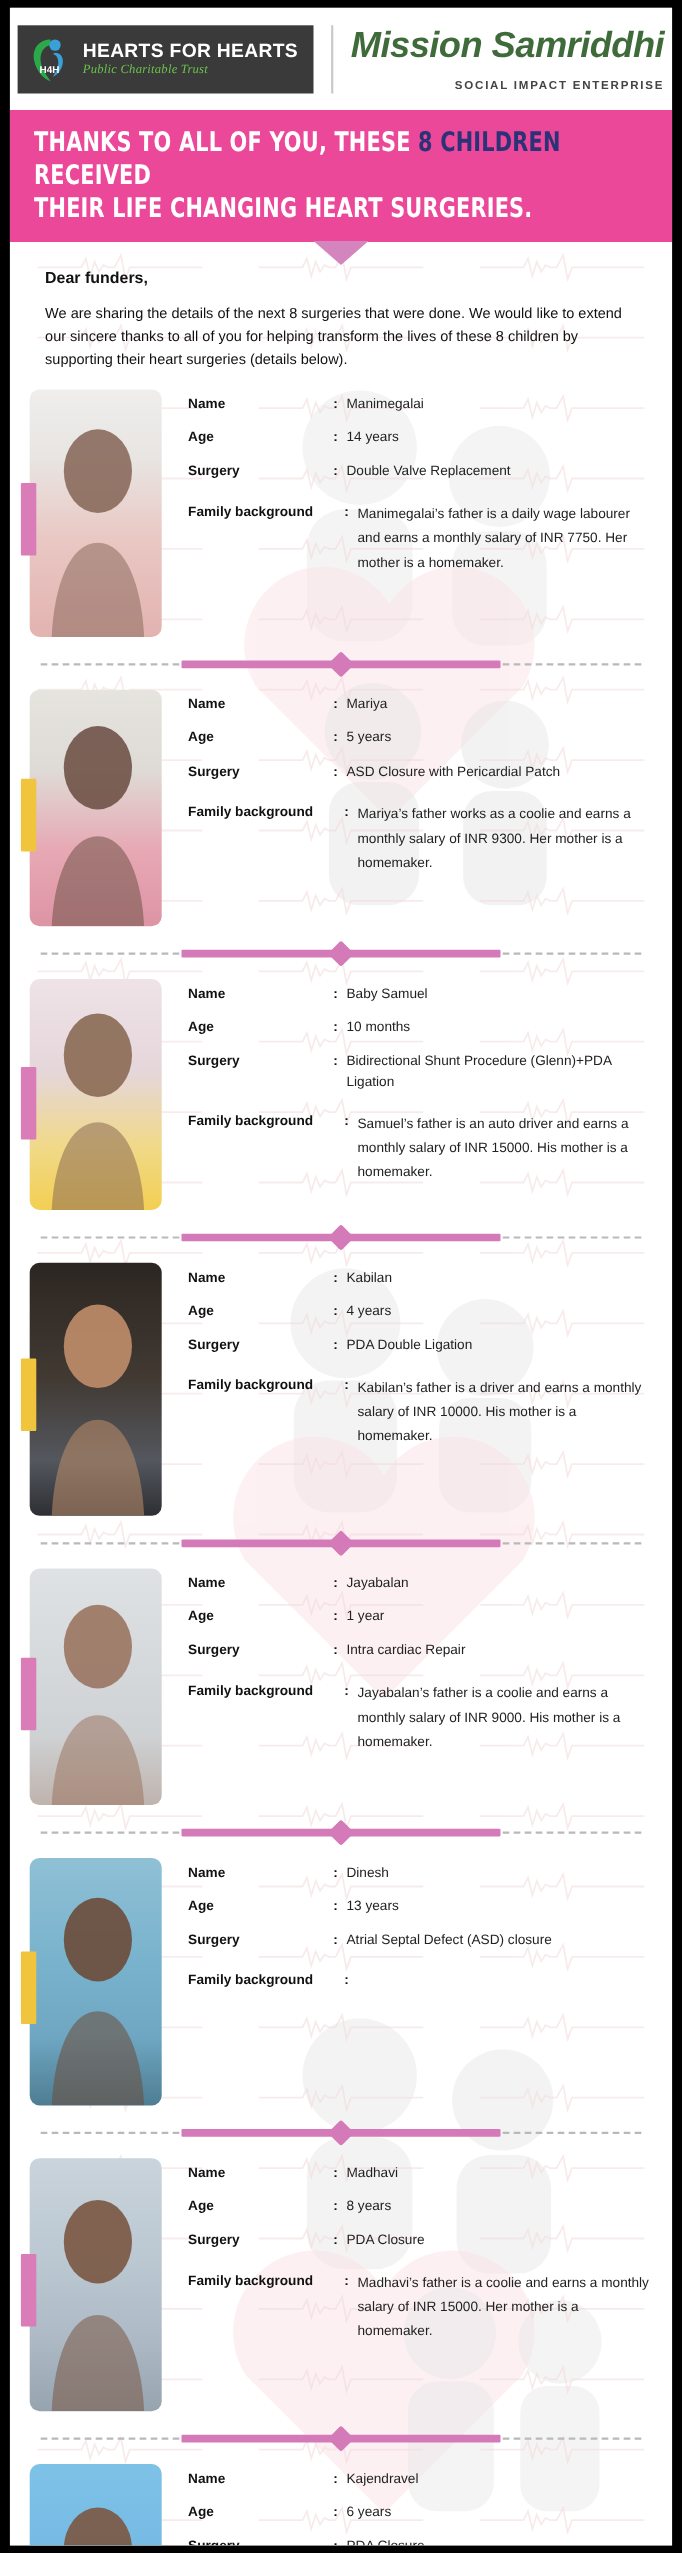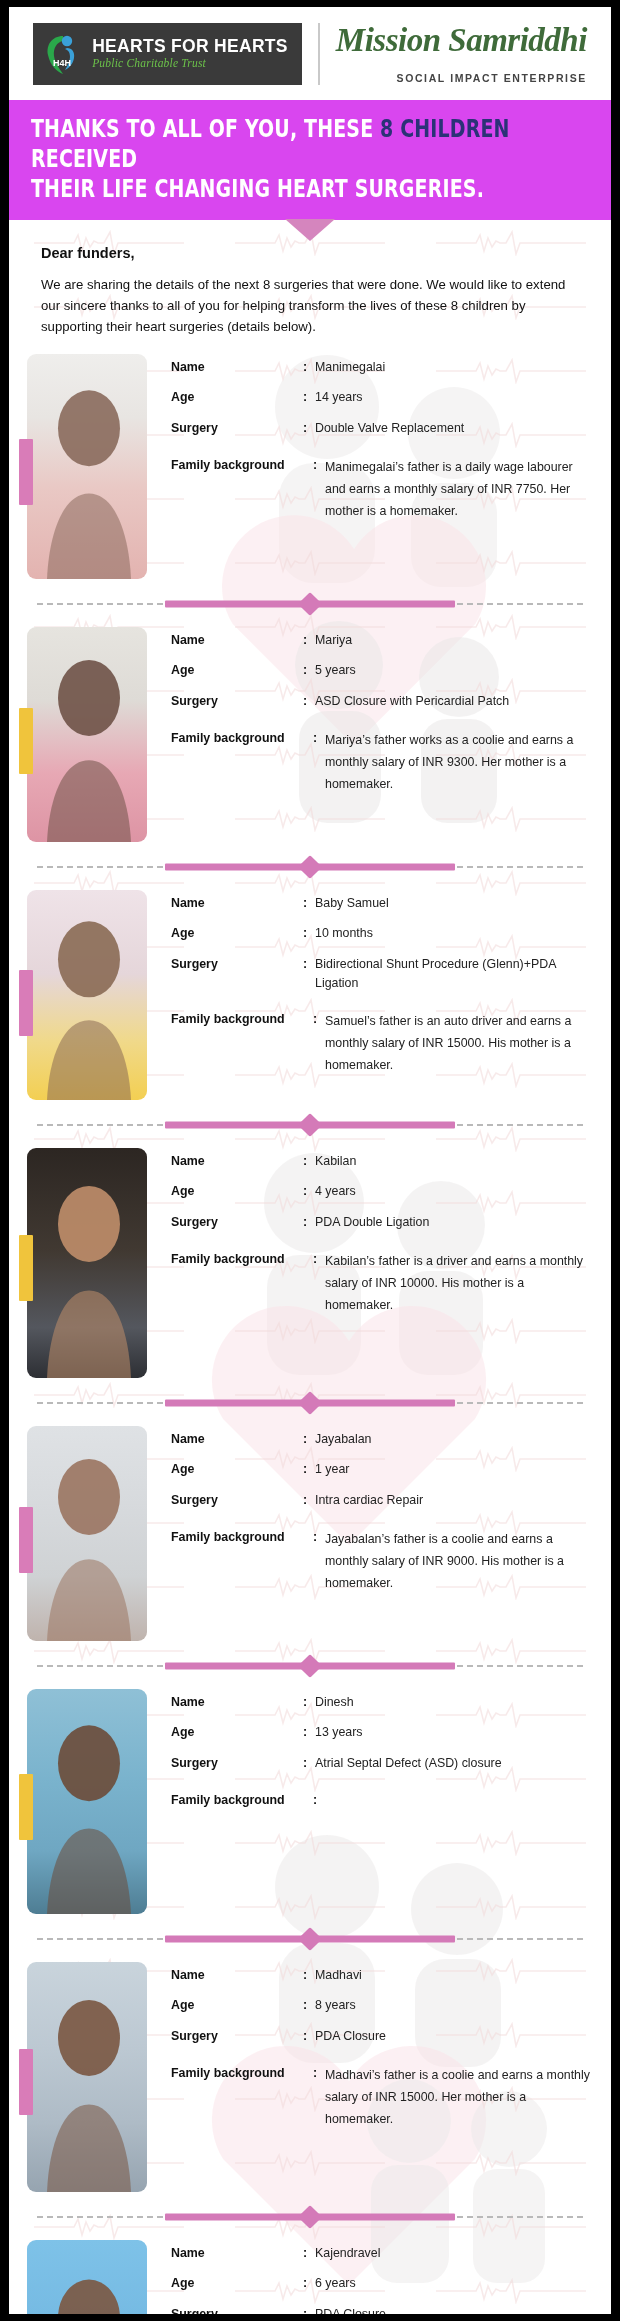--- a/index.html
+++ b/index.html
@@ -47,32 +47,32 @@
     font-weight:bold; font-size:17.5px; letter-spacing:.3px; color:#fff;
     font-family:"Liberation Sans", sans-serif;
   }
   .logo-sub{
     font-size:11.5px; color:#6cc24a; font-style:italic; margin-top:2px;
     font-family:"Liberation Serif", serif; letter-spacing:.2px;
   }
   .sep-bar{ width:2px; height:62px; background:#c9c9c9; }
   .ms{ text-align:center; }
   .ms-title{
-    font-family:Liberation Serif, serif;
+    font-family:Liberation Sans, sans-serif;
     font-style:italic; font-weight:bold;
     font-size:33px; color:#3f6b3a; line-height:1; letter-spacing:-.5px;
   }
   .ms-sub{
     font-size:10.5px; letter-spacing:1.6px; color:#444; margin-top:15px; font-weight:bold;text-align:right;
   }
 
   
   .banner{
     position:relative; z-index:3;
-    background:#d946ef; padding:14px 22px 16px 22px;
+    background:#ec4899; padding:14px 22px 16px 22px;
   }
   .banner h1{
     font-family:"DejaVu Sans Condensed","Liberation Sans Narrow","Liberation Sans", sans-serif;
     font-weight:bold; font-size:24.5px; line-height:1.22; color:#fff;
     letter-spacing:.2px; text-transform:uppercase;
     transform:scaleX(.86); transform-origin:left center;
   }
   .banner h1 .hl{ color:#2b3277; }
   .banner-arrow{
     position:absolute; left:50%; bottom:-21px; transform:translateX(-50%);

